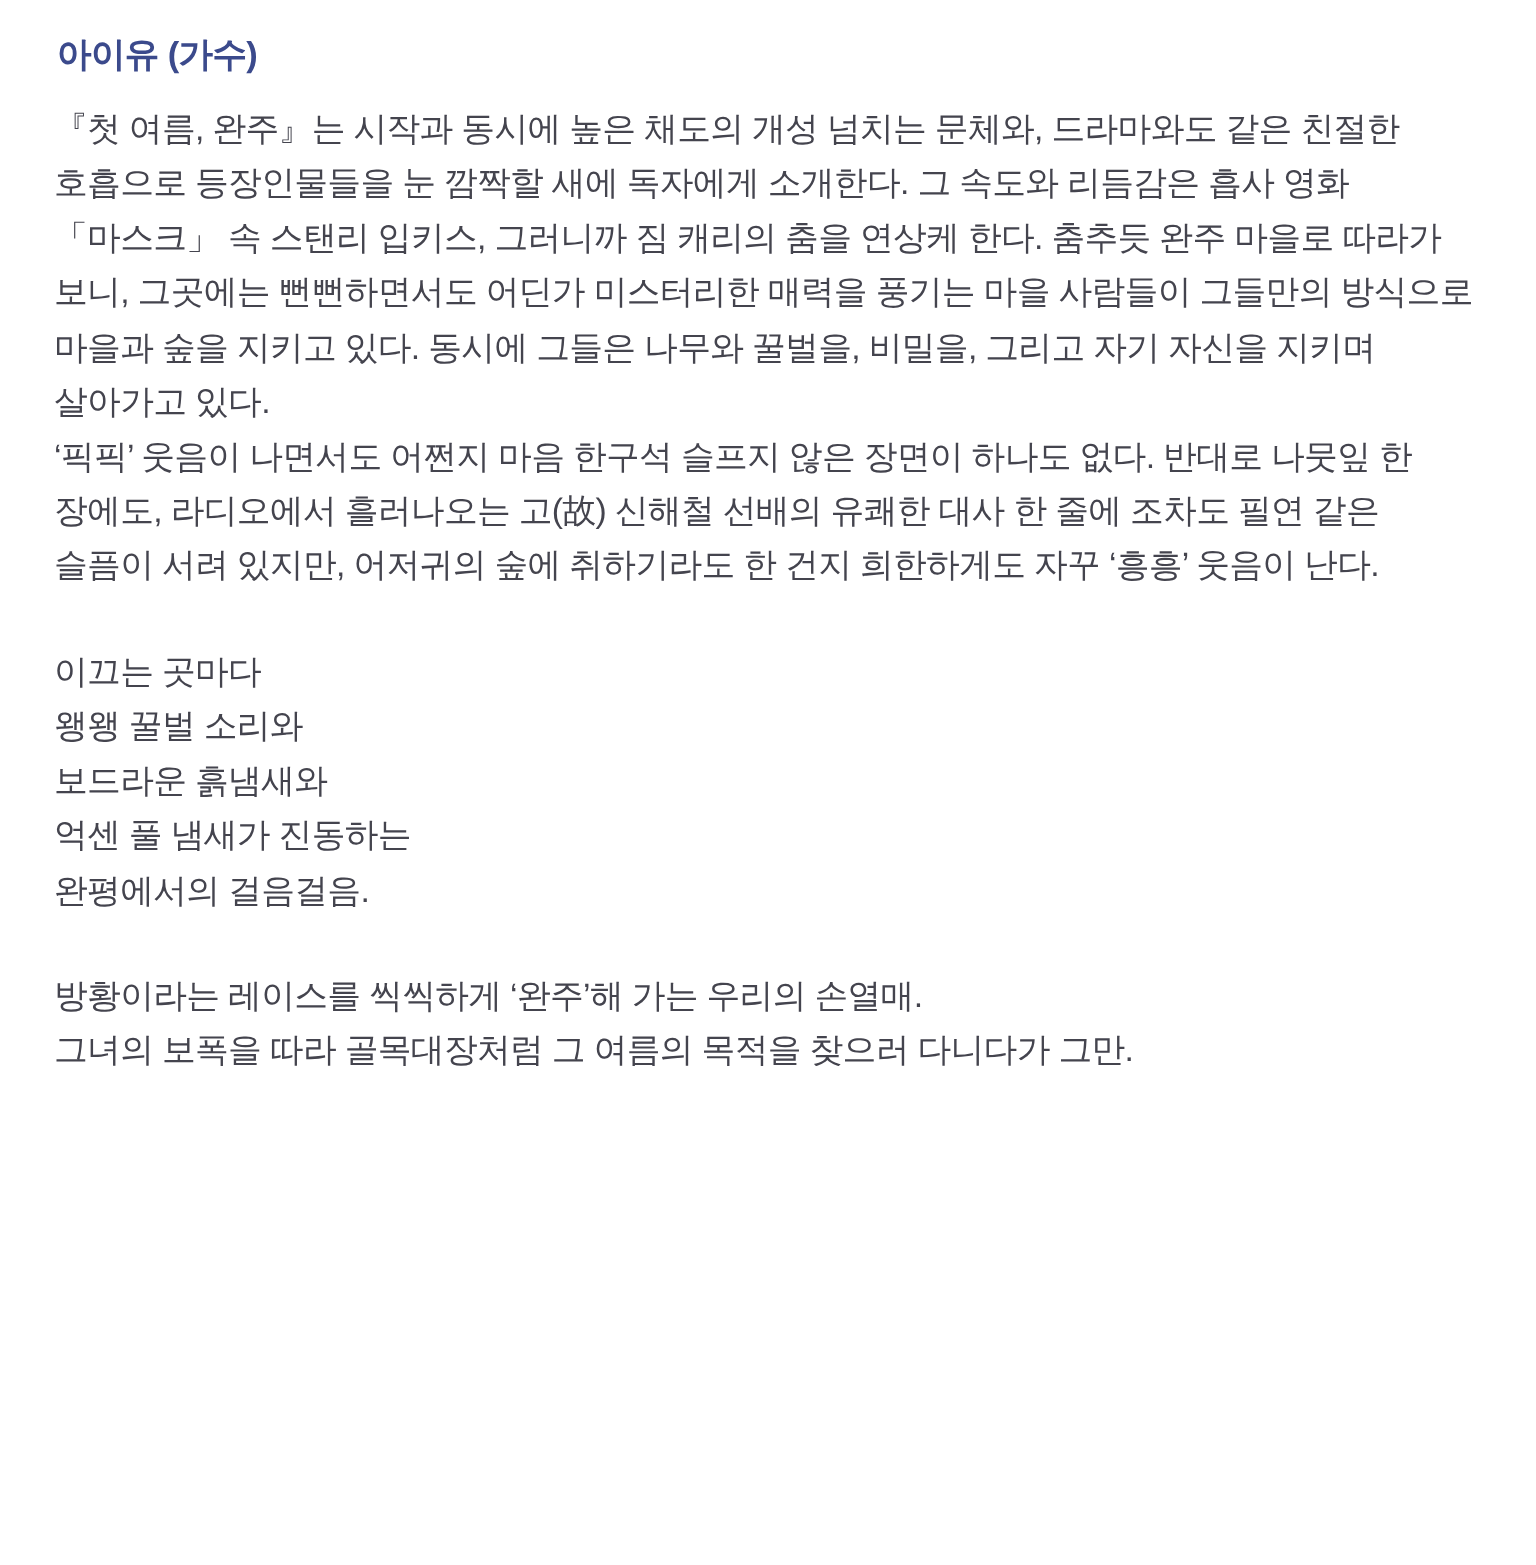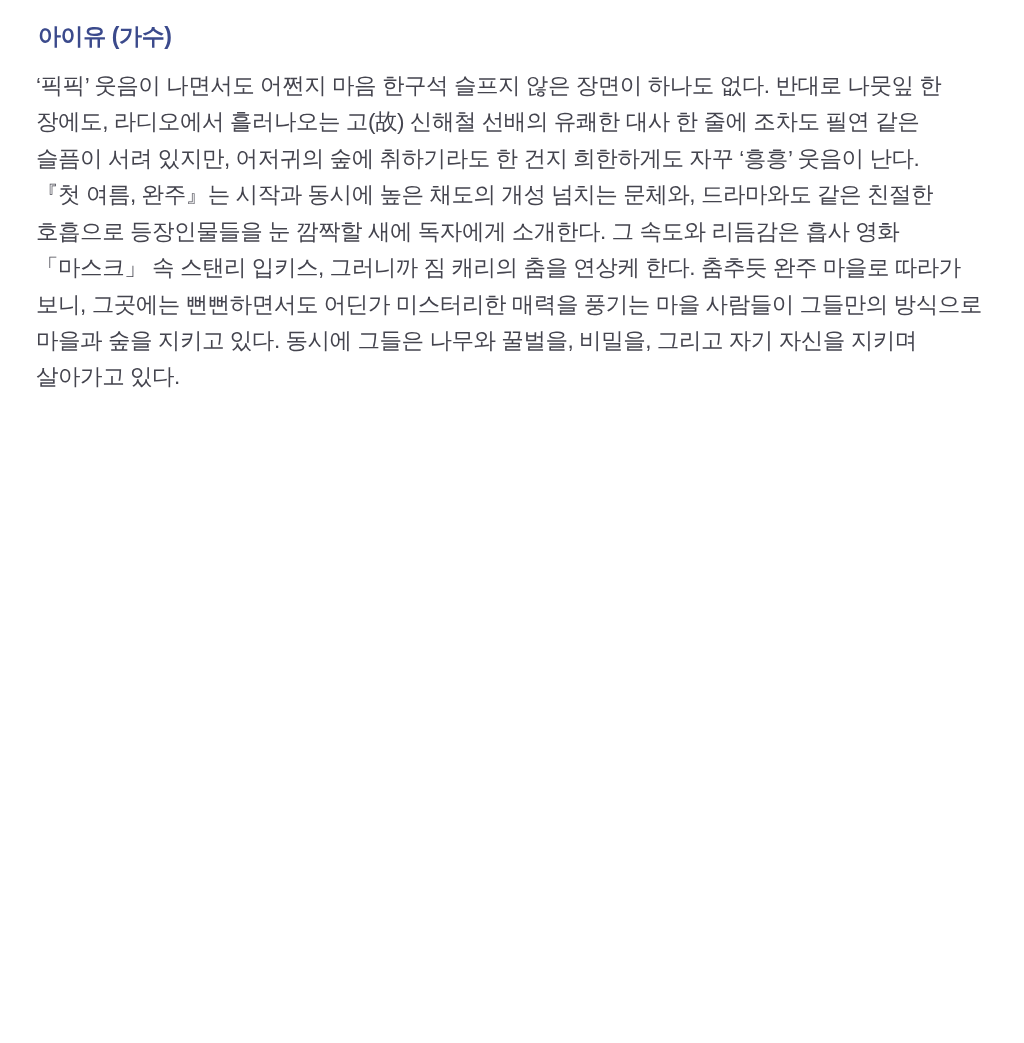--- a/index.html
+++ b/index.html
@@ -49,27 +49,34 @@
 </style>
 </head>
 <body>
 
 <div class="page">
 
   <h1 class="endorsement-title">아이유 (가수)</h1>
 
   <div class="body-text">
 
+    <p class="para">『첫 여름, 완주』는 시작과 동시에 높은 채도의 개성 넘치는 문체와, 드라마와도 같은 친절한 호흡으로 등장인물들을 눈 깜짝할 새에 독자에게 소개한다. 그 속도와 리듬감은 흡사 영화 「마스크」 속 스탠리 입키스, 그러니까 짐 캐리의 춤을 연상케 한다. 춤추듯 완주 마을로 따라가 보니, 그곳에는 뻔뻔하면서도 어딘가 미스터리한 매력을 풍기는 마을 사람들이 그들만의 방식으로 마을과 숲을 지키고 있다. 동시에 그들은 나무와 꿀벌을, 비밀을, 그리고 자기 자신을 지키며 살아가고 있다.</p>
+
     <p class="para">‘픽픽’ 웃음이 나면서도 어쩐지 마음 한구석 슬프지 않은 장면이 하나도 없다. 반대로 나뭇잎 한 장에도, 라디오에서 흘러나오는 고(故) 신해철 선배의 유쾌한 대사 한 줄에 조차도 필연 같은 슬픔이 서려 있지만, 어저귀의 숲에 취하기라도 한 건지 희한하게도 자꾸 ‘흥흥’ 웃음이 난다.</p>
-
-    <p class="para">『첫 여름, 완주』는 시작과 동시에 높은 채도의 개성 넘치는 문체와, 드라마와도 같은 친절한 호흡으로 등장인물들을 눈 깜짝할 새에 독자에게 소개한다. 그 속도와 리듬감은 흡사 영화 「마스크」 속 스탠리 입키스, 그러니까 짐 캐리의 춤을 연상케 한다. 춤추듯 완주 마을로 따라가 보니, 그곳에는 뻔뻔하면서도 어딘가 미스터리한 매력을 풍기는 마을 사람들이 그들만의 방식으로 마을과 숲을 지키고 있다. 동시에 그들은 나무와 꿀벌을, 비밀을, 그리고 자기 자신을 지키며 살아가고 있다.</p>
 
     <div class="spacer"></div>
 
+    <p class="poem">이끄는 곳마다
+왱왱 꿀벌 소리와
+보드라운 흙냄새와
+억센 풀 냄새가 진동하는
+완평에서의 걸음걸음.</p>
 
     <div class="spacer"></div>
 
+    <p class="poem">방황이라는 레이스를 씩씩하게 ‘완주’해 가는 우리의 손열매.
+그녀의 보폭을 따라 골목대장처럼 그 여름의 목적을 찾으러 다니다가 그만.</p>
 
     <div class="spacer"></div>
 
 
   </div>
 </div>
 
 </body></html>

